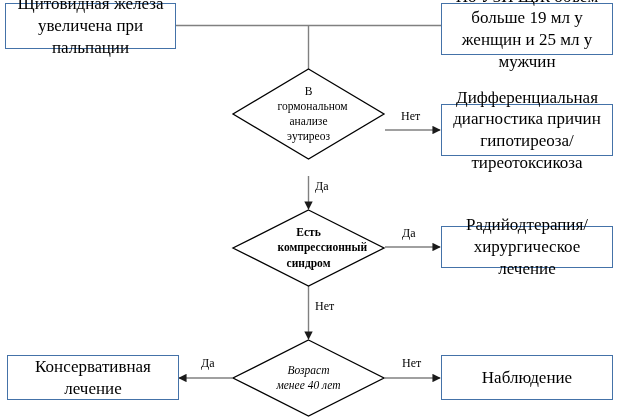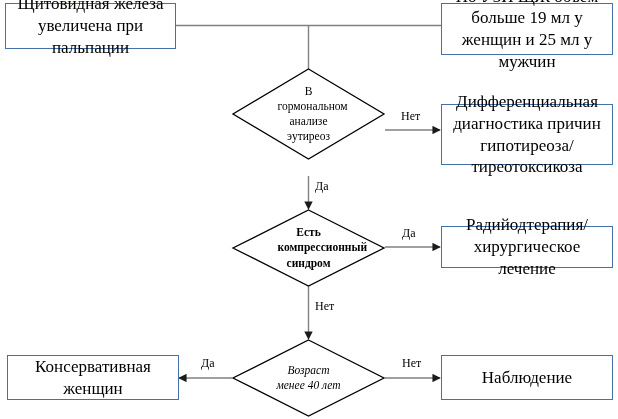--- a/index.html
+++ b/index.html
@@ -105,30 +105,30 @@
   </svg>
 
   <div class="node box" style="left:5px; top:3px; width:171px; height:46px;">
     <span>Щитовидная железа увеличена при пальпации</span>
   </div>
 
   <div class="node box" style="left:441px; top:3px; width:172px; height:52px;">
     <span>По УЗИ ЩЖ объем больше 19 мл у женщин и 25 мл у мужчин</span>
   </div>
 
-  <div class="node box" style="left:441px; top:104px; width:172px; height:61px;">
+  <div class="node box" style="left:441px; top:104px; width:172px; height:52px;">
     <span>Дифференциальная диагностика причин гипотиреоза/тиреотоксикоза</span>
   </div>
 
   <div class="node box" style="left:441px; top:226px; width:172px; height:42px;">
     <span>Радийодтерапия/хирургическое лечение</span>
   </div>
 
   <div class="node box" style="left:7px; top:355px; width:172px; height:45px;">
-    <span>Консервативная женщин</span>
+    <span>Консервативная лечение</span>
   </div>
 
   <div class="node box" style="left:441px; top:355px; width:172px; height:45px;">
     <span>Наблюдение</span>
   </div>
 
   <div class="diamond-wrap" style="left:232px; top:68px; width:153px; height:92px;">
     <svg width="153" height="92" viewBox="0 0 153 92" xmlns="http://www.w3.org/2000/svg">
       <polygon points="76.5,1 152,46 76.5,91 1,46" fill="#ffffff" stroke="#000000" stroke-width="1.3"></polygon>
     </svg>

